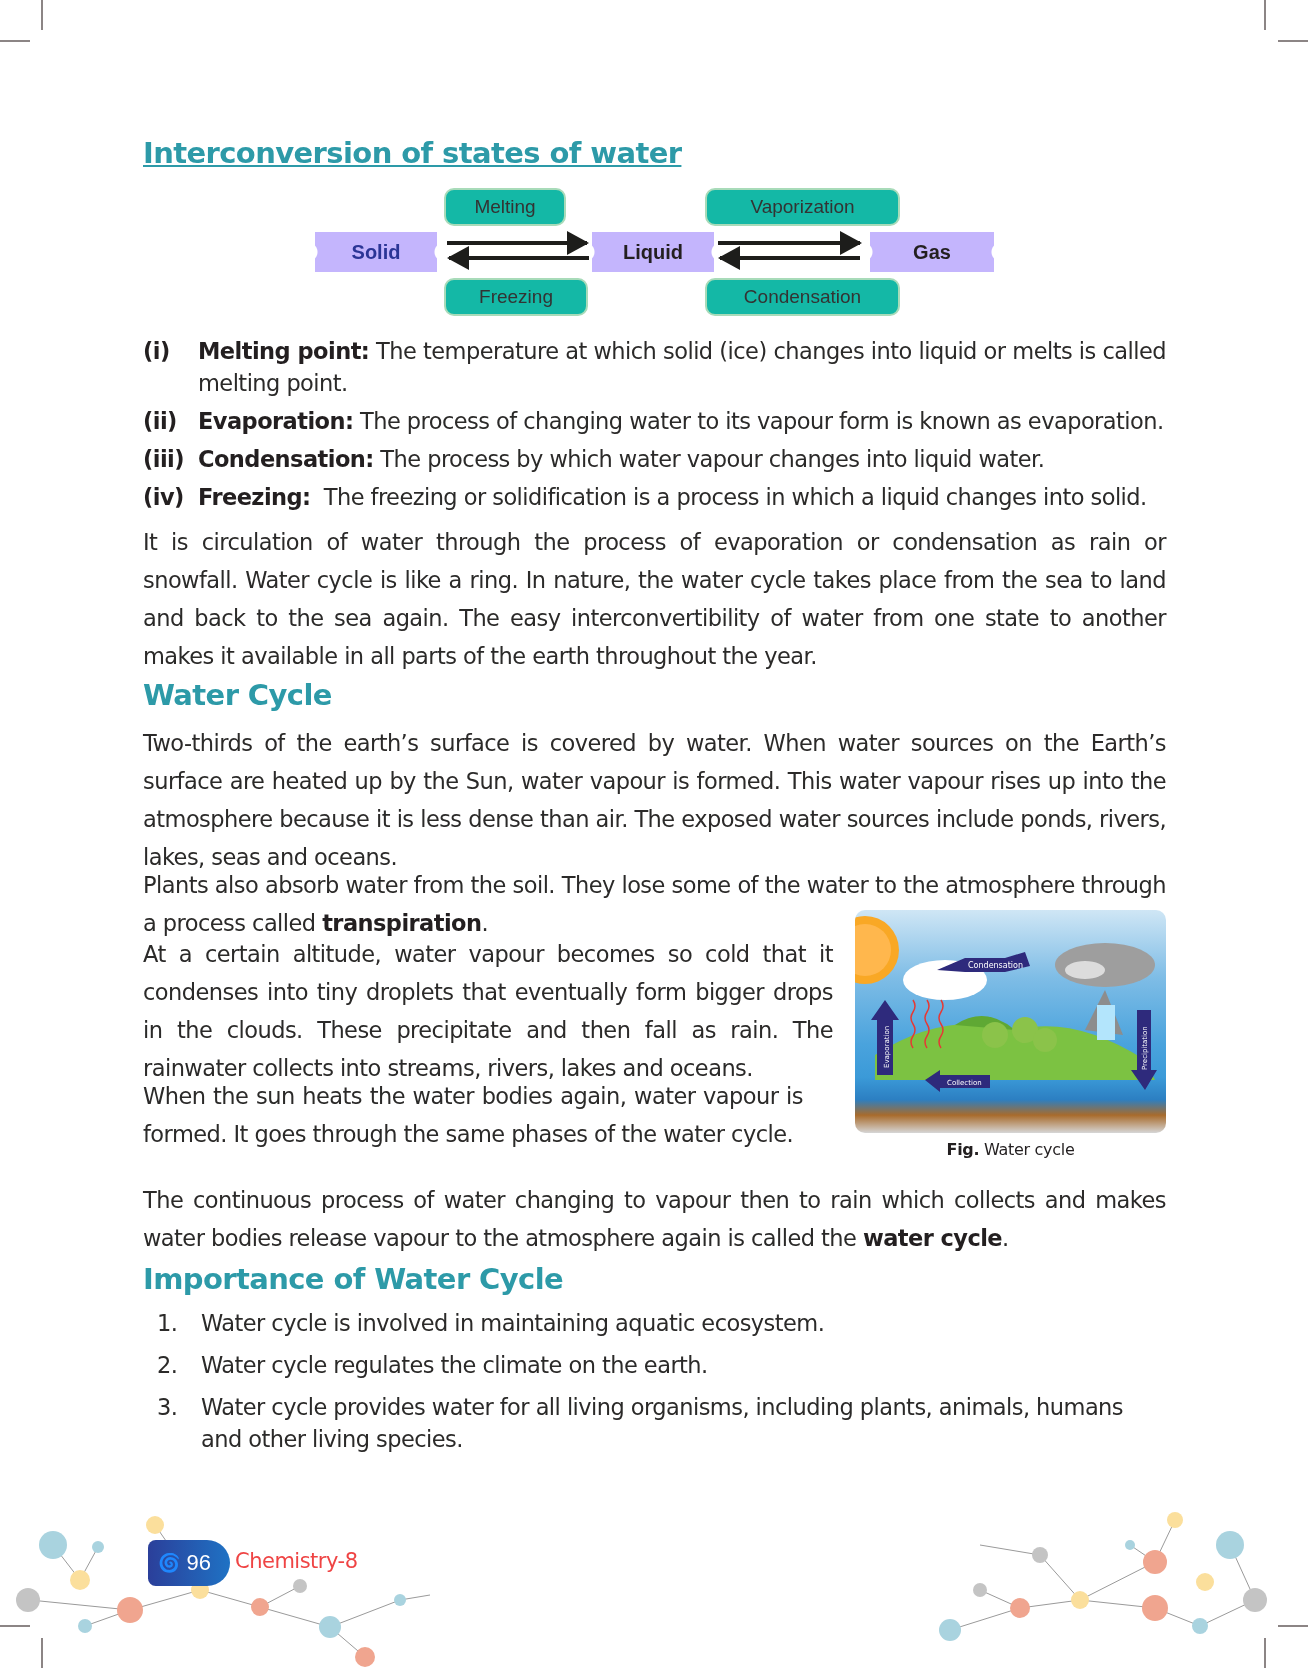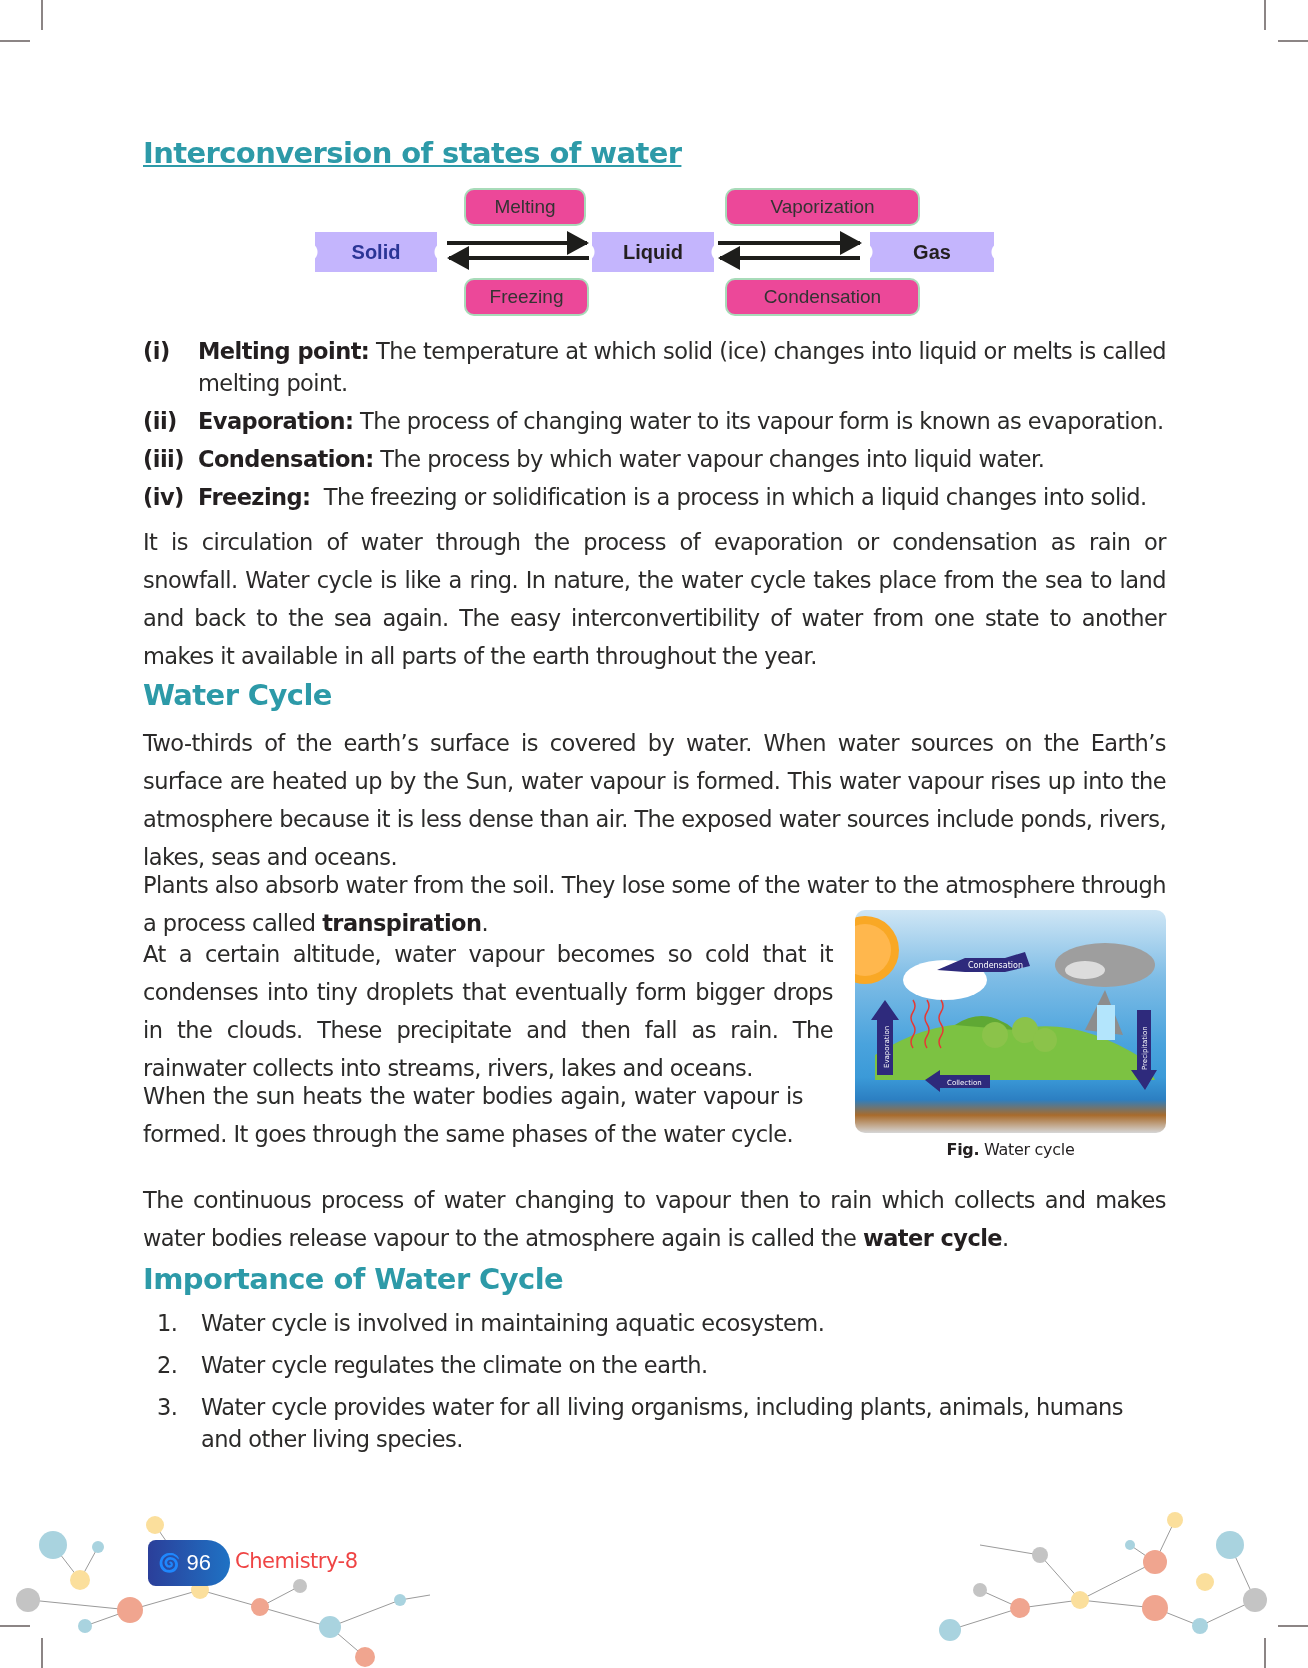--- a/index.html
+++ b/index.html
@@ -14,22 +14,22 @@
   .body-text { position: absolute; left: 143px; width: 1023px; font-family: "DejaVu Sans", sans-serif;
                font-size: 22.5px; line-height: 38px; color: #2b2a29; text-align: justify; letter-spacing: -0.55px; }
   .body-text b { font-weight: bold; color: #231f20; }
 
   
   .state { position: absolute; height: 40px; background: #c4b5fd; display: flex; align-items: center; justify-content: center;
            font-weight: bold; font-size: 20px; color: #231f20; }
   .state::before, .state::after { content: ""; position: absolute; top: 0; width: 14px; height: 40px; background: #ffffff; }
   .state::before { left: -7px; border-radius: 0 50% 50% 0 / 0 50% 50% 0; background: radial-gradient(circle at 0 50%, #fff 9px, transparent 10px); }
   .state::after { right: -7px; background: radial-gradient(circle at 100% 50%, #fff 9px, transparent 10px); }
-  .process { position: absolute; height: 38px; background: #ec4899; border: 2px solid #a8dbb9; border-radius: 10px;
-             display: flex; align-items: center; justify-content: center; font-size: 19px; color: #333; margin-left: 20px; }
+  .process { position: absolute; height: 38px; background: #14b8a6; border: 2px solid #a8dbb9; border-radius: 10px;
+             display: flex; align-items: center; justify-content: center; font-size: 19px; color: #333; }
   .arrow { position: absolute; height: 4px; background: #1d1d1b; }
   .arrow.right::after { content: ""; position: absolute; right: -2px; top: -10px; border-left: 22px solid #1d1d1b; border-top: 12px solid transparent; border-bottom: 12px solid transparent; }
   .arrow.left::before { content: ""; position: absolute; left: -2px; top: -10px; border-right: 22px solid #1d1d1b; border-top: 12px solid transparent; border-bottom: 12px solid transparent; }
 
   .def-list { position: absolute; left: 143px; width: 1023px; font-family: "DejaVu Sans", sans-serif; font-size: 22.5px; color: #2b2a29; letter-spacing: -0.55px; }
   .def-item { position: relative; padding-left: 55px; line-height: 32px; margin-bottom: 6px; text-align: justify; }
   .def-item .num { position: absolute; left: 0; top: 0; font-weight: bold; color: #231f20; }
   .def-item b { font-weight: bold; color: #231f20; }
 
   .num-list { position: absolute; left: 143px; width: 1023px; font-family: "DejaVu Sans", sans-serif; font-size: 22.5px; color: #2b2a29; letter-spacing: -0.55px; }
@@ -57,21 +57,21 @@
 <div class="crop" style="left:1278px;top:40px;width:30px;height:2px;"></div>
 <div class="crop" style="left:0;top:1625px;width:30px;height:2px;"></div>
 <div class="crop" style="left:41px;top:1638px;width:2px;height:30px;"></div>
 <div class="crop" style="left:1278px;top:1625px;width:30px;height:2px;"></div>
 <div class="crop" style="left:1264px;top:1638px;width:2px;height:30px;"></div>
 
 <div class="h2" style="top:136px;text-decoration:underline;">Interconversion of states of water</div>
 
 <div>
   <div class="process" style="left:444px;top:188px;width:122px;">Melting</div>
-  <div class="process" style="left:444px;top:278px;width:125px;">Freezing</div>
+  <div class="process" style="left:444px;top:278px;width:144px;">Freezing</div>
   <div class="process" style="left:705px;top:188px;width:195px;">Vaporization</div>
   <div class="process" style="left:705px;top:278px;width:195px;">Condensation</div>
 
   <div class="state" style="left:315px;top:232px;width:122px;color:#2b3596;">Solid</div>
   <div class="state" style="left:592px;top:232px;width:122px;">Liquid</div>
   <div class="state" style="left:870px;top:232px;width:124px;">Gas</div>
 
   <div class="arrow right" style="left:447px;top:241px;width:140px;"></div>
   <div class="arrow left" style="left:449px;top:256px;width:140px;"></div>
   <div class="arrow right" style="left:718px;top:241px;width:142px;"></div>

